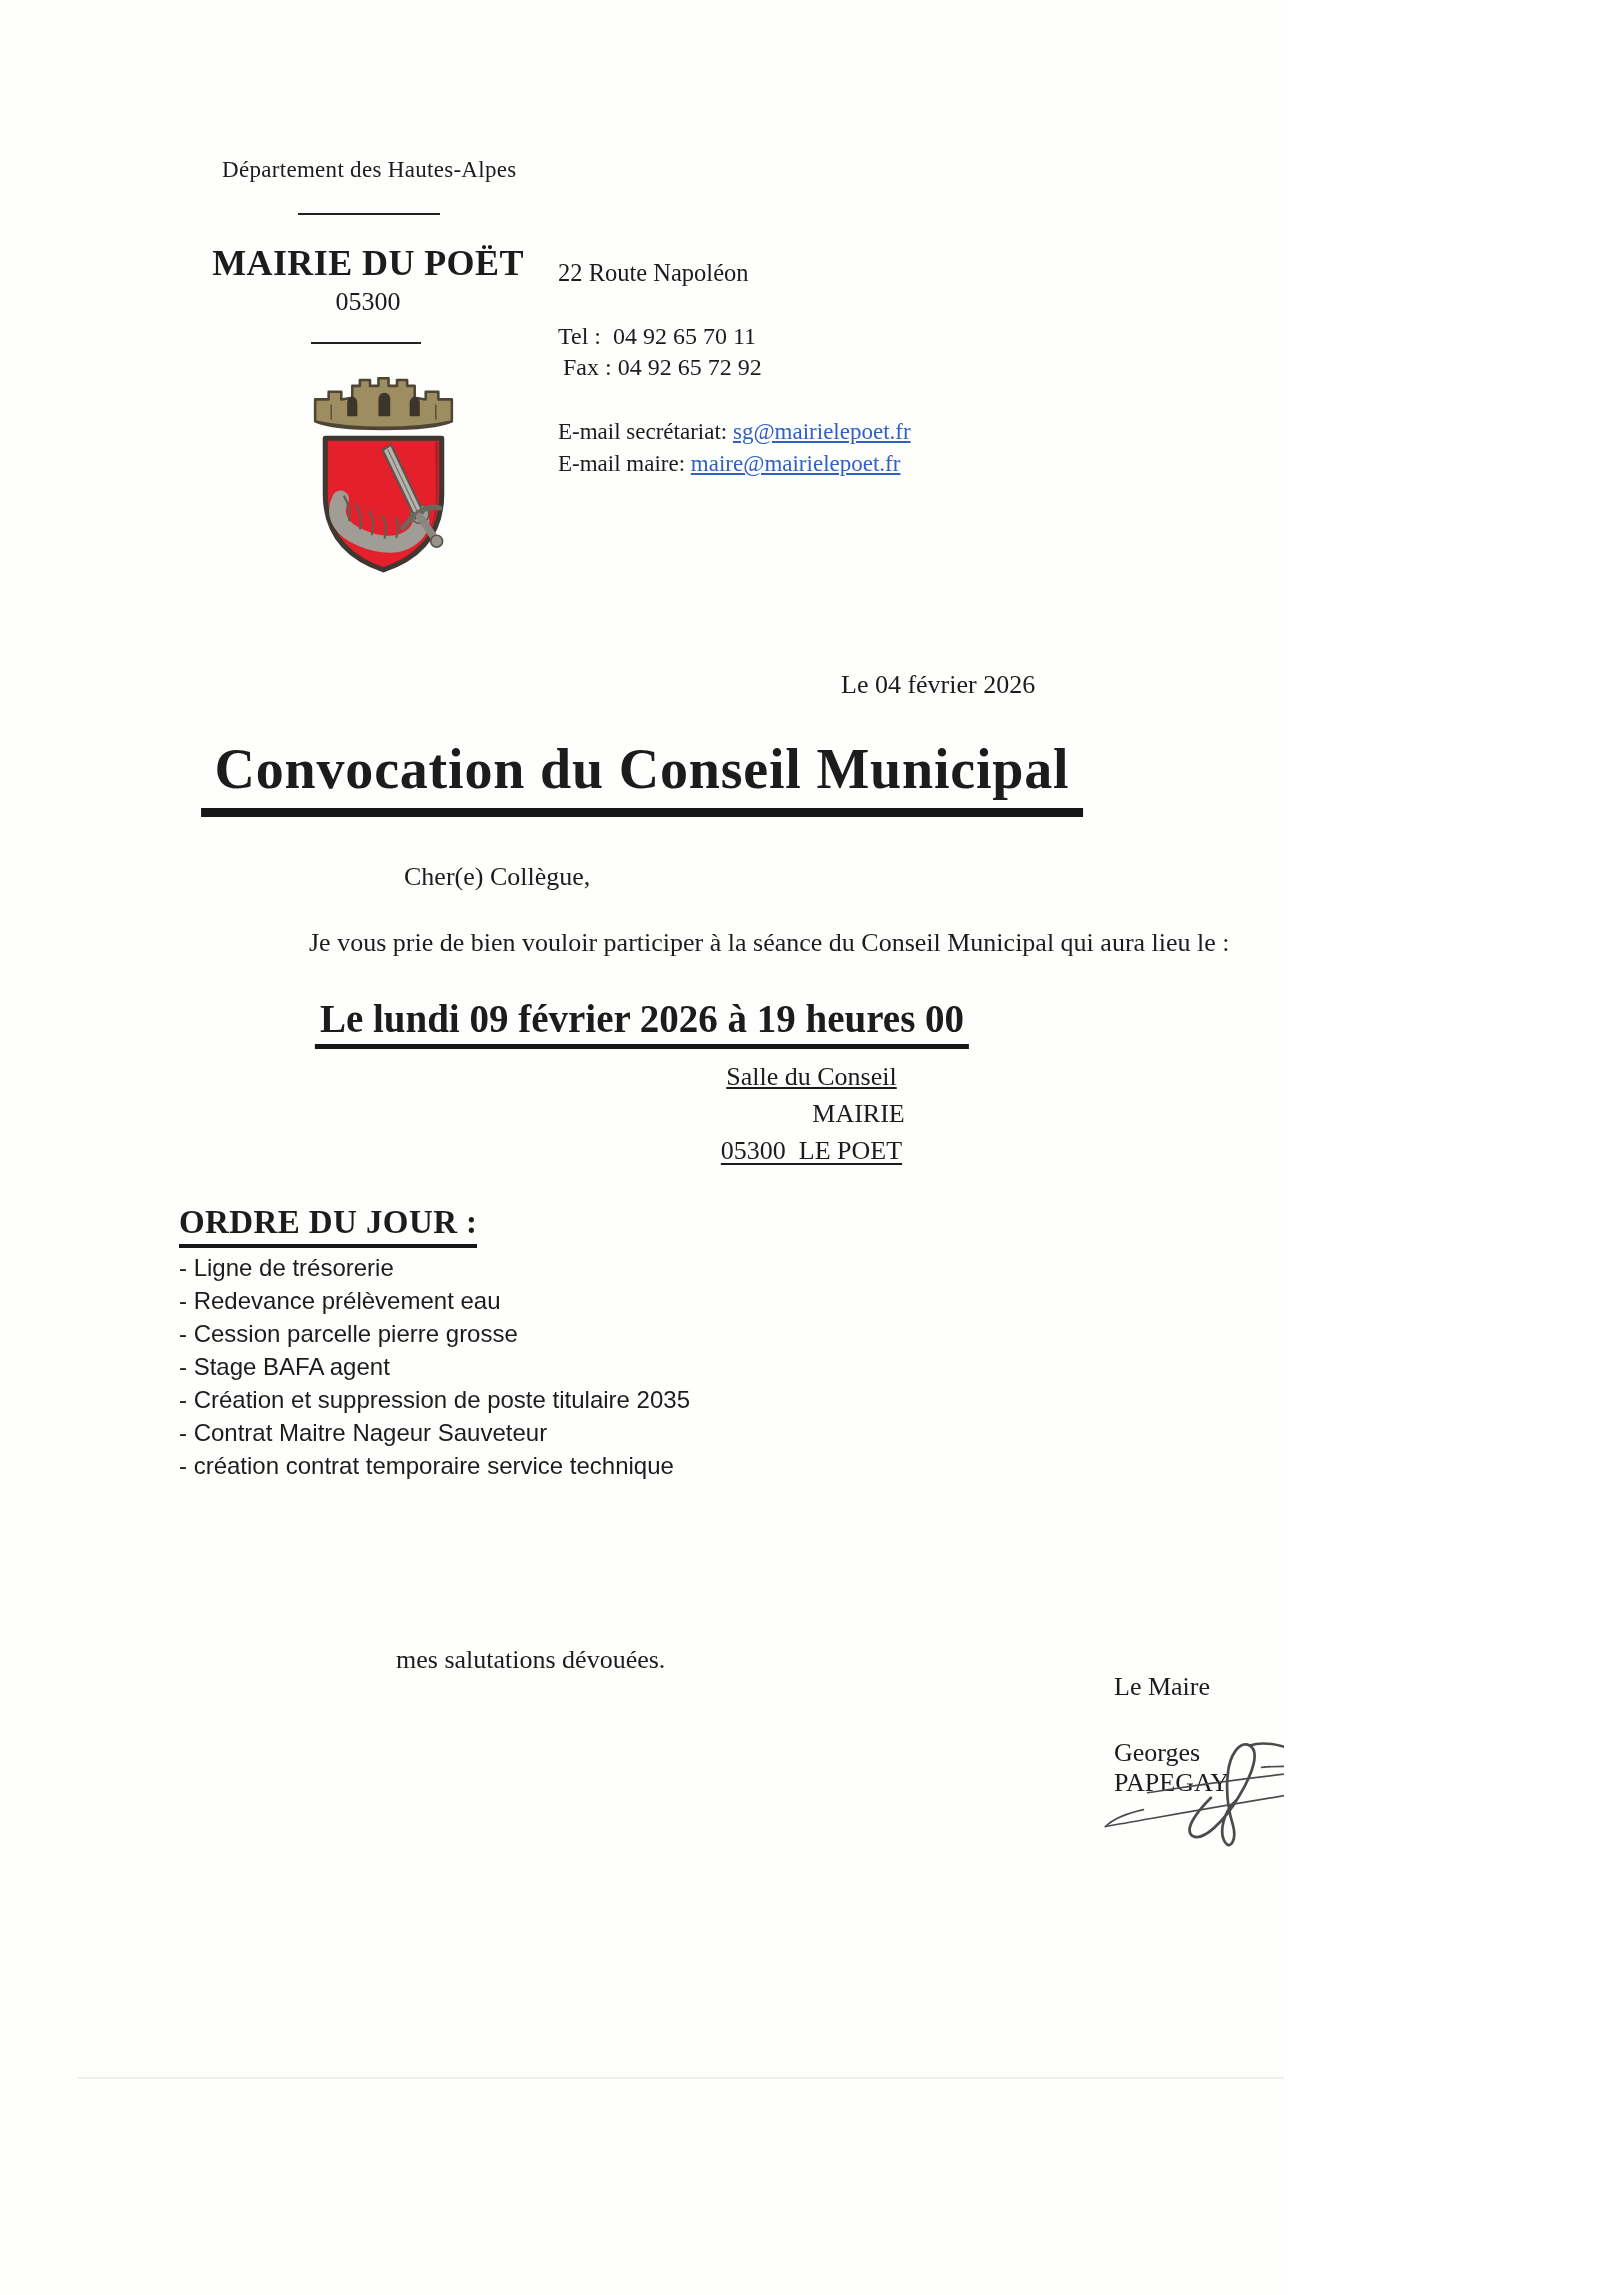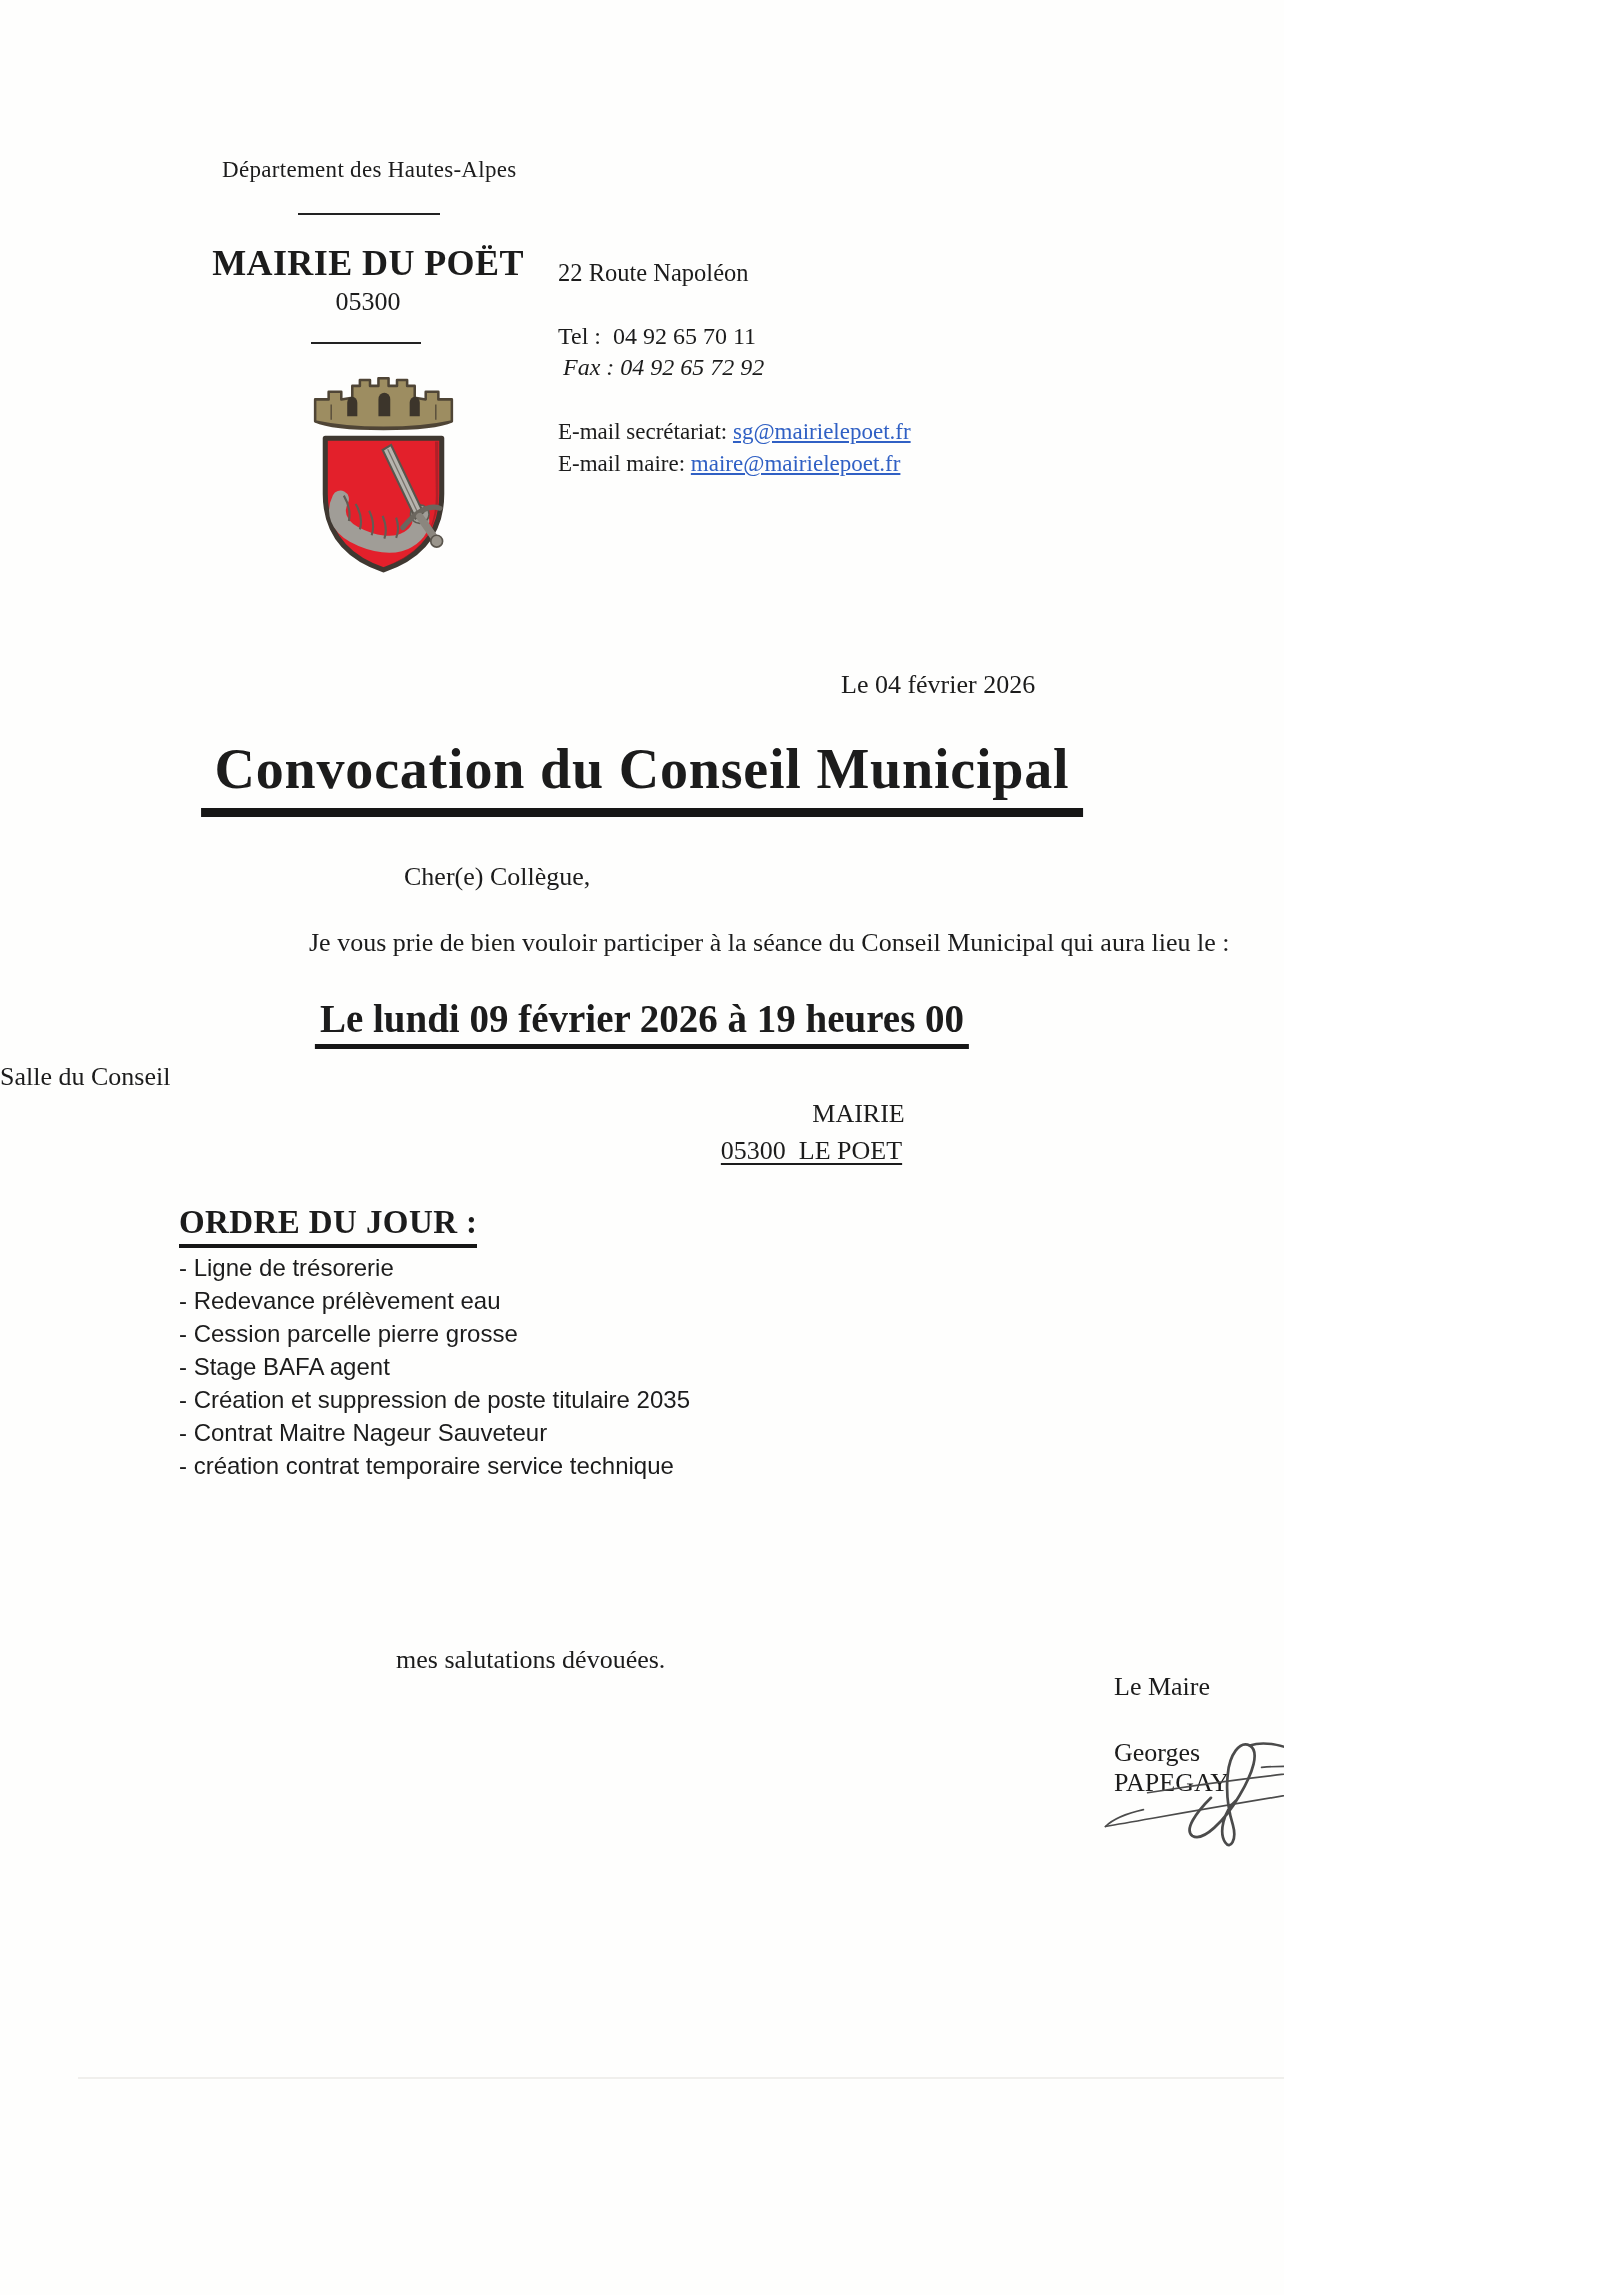--- a/index.html
+++ b/index.html
@@ -16,38 +16,38 @@
   .sans{font-family:"Liberation Sans", sans-serif;}
   .dept{left:222px;top:157px;font-size:23px;letter-spacing:0.3px;}
   .rule{background:#222;height:1.7px;}
   .rule1{left:298px;top:213px;width:142px;}
   .rule2{left:311px;top:342px;width:110px;}
   .org-name{left:199px;top:242px;width:338px;text-align:center;font-size:36px;font-weight:bold;letter-spacing:0.4px;}
   .org-cp{left:199px;top:287px;width:338px;text-align:center;font-size:26px;}
   .crest{left:303px;top:369px;}
   .addr{left:558px;top:259px;font-size:24.5px;}
   .tel{left:558px;top:323px;font-size:24px;white-space:pre;}
-  .fax{left:563px;top:354px;font-size:24px;white-space:pre;font-style:italic;}
+  .fax{left:563px;top:354px;font-size:24px;white-space:pre;}
   .email-line1{left:558px;top:419px;font-size:23px;}
   .email-line2{left:558px;top:451px;font-size:23px;}
   a.maillink{color:#3060c4;text-decoration:underline;text-decoration-color:#3060c4;cursor:pointer;}
   .dateline{left:841px;top:670px;font-size:26px;}
   .title{
     left:50%;top:737px;transform:translateX(-50%);
     font-size:56px;font-weight:bold;letter-spacing:0.8px;white-space:nowrap;
     border-bottom:9.3px solid #161616;padding:0 13.5px 6.8px 13.5px;
   }
   .salutation{left:404px;top:862px;font-size:26px;}
   .intro{left:309px;top:928px;font-size:26px;white-space:nowrap;}
   .meeting{
     left:50%;top:996px;transform:translateX(-50%);
     font-size:39px;font-weight:bold;white-space:nowrap;
     border-bottom:5px solid #161616;padding:0 5px 3.4px 5px;
   }
-  .loc1{left:0;top:1062px;width:1623px;text-align:left;font-size:26px;}
+  .loc1{left:0;top:1062px;width:1623px;text-align:center;font-size:26px;text-decoration:underline;}
   .loc2{left:0;top:1099px;width:1623px;text-align:center;font-size:26px;padding-left:47px;}
   .loc3{left:0;top:1136px;width:1623px;text-align:center;font-size:26px;
         text-decoration:underline;text-underline-offset:4.2px;text-decoration-thickness:1.7px;white-space:pre;}
   .agenda-head{
     left:179px;top:1204px;font-size:33px;font-weight:bold;letter-spacing:0.4px;
     border-bottom:4.2px solid #161616;padding-bottom:3px;
   }
   .agenda{left:179px;top:1251px;font-size:24px;line-height:33px;}
   .closing{left:396px;top:1547px;font-size:26px;line-height:45px;white-space:pre;}
   .sig-role{left:1114px;top:1672px;font-size:26px;}

